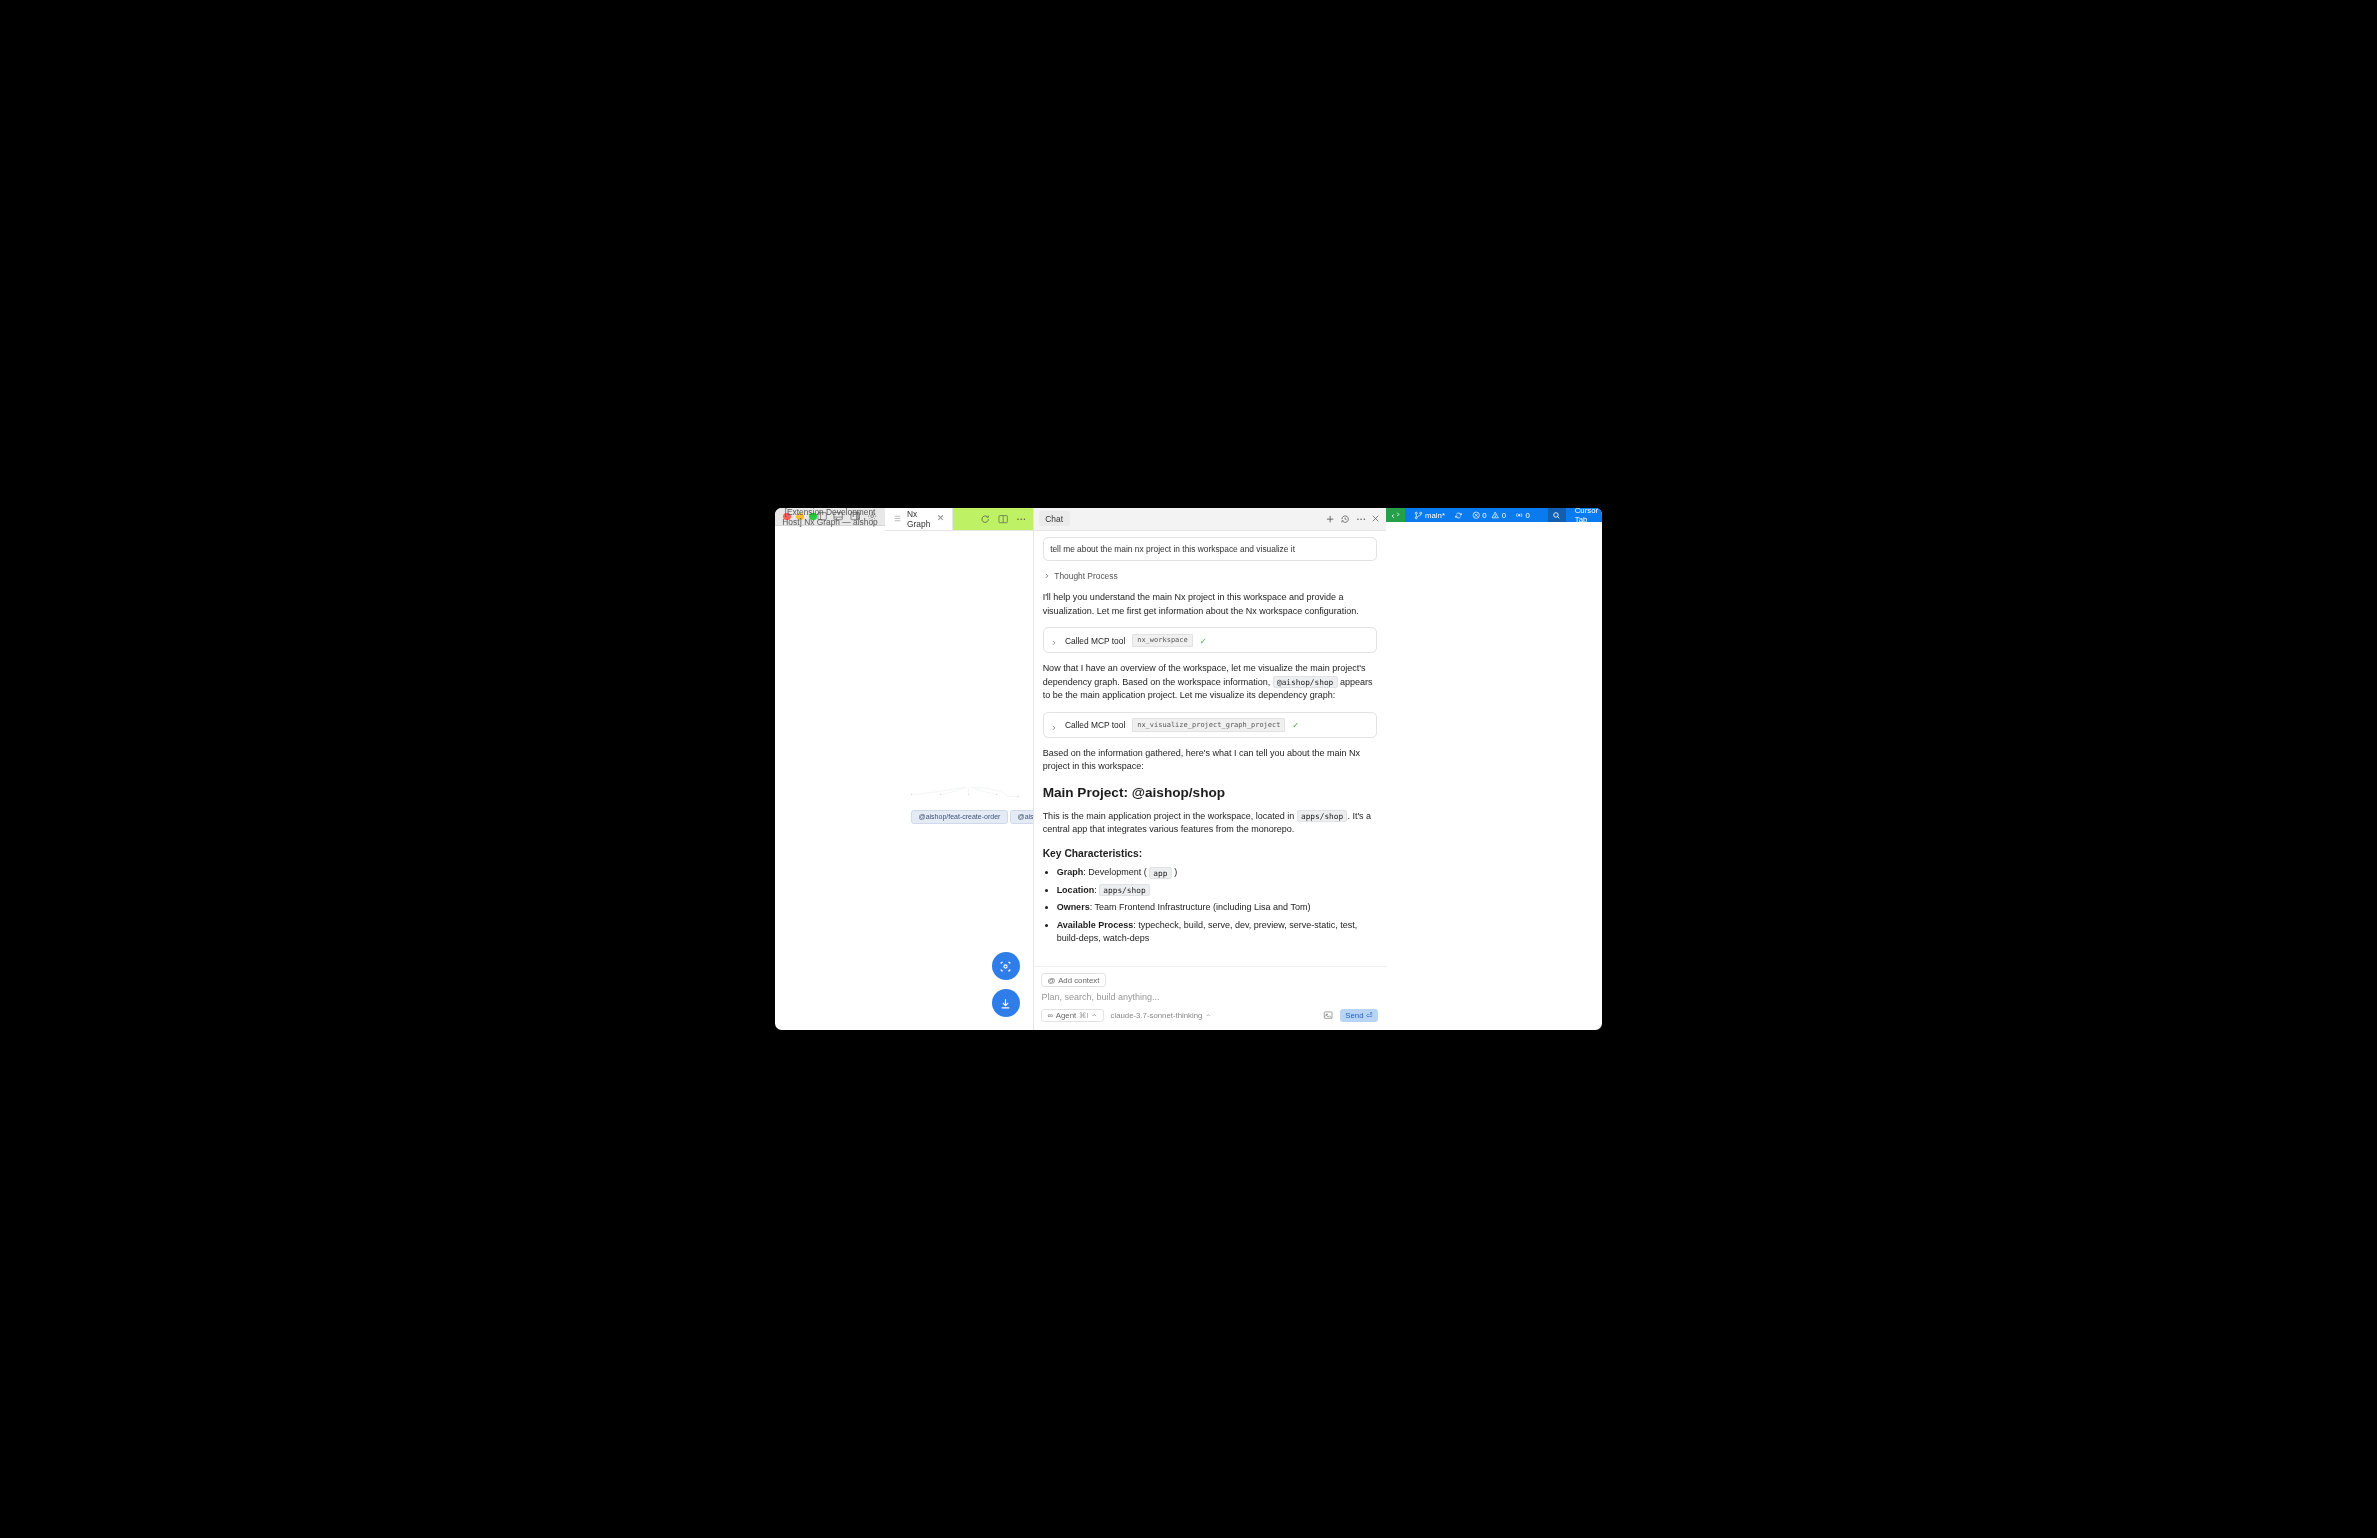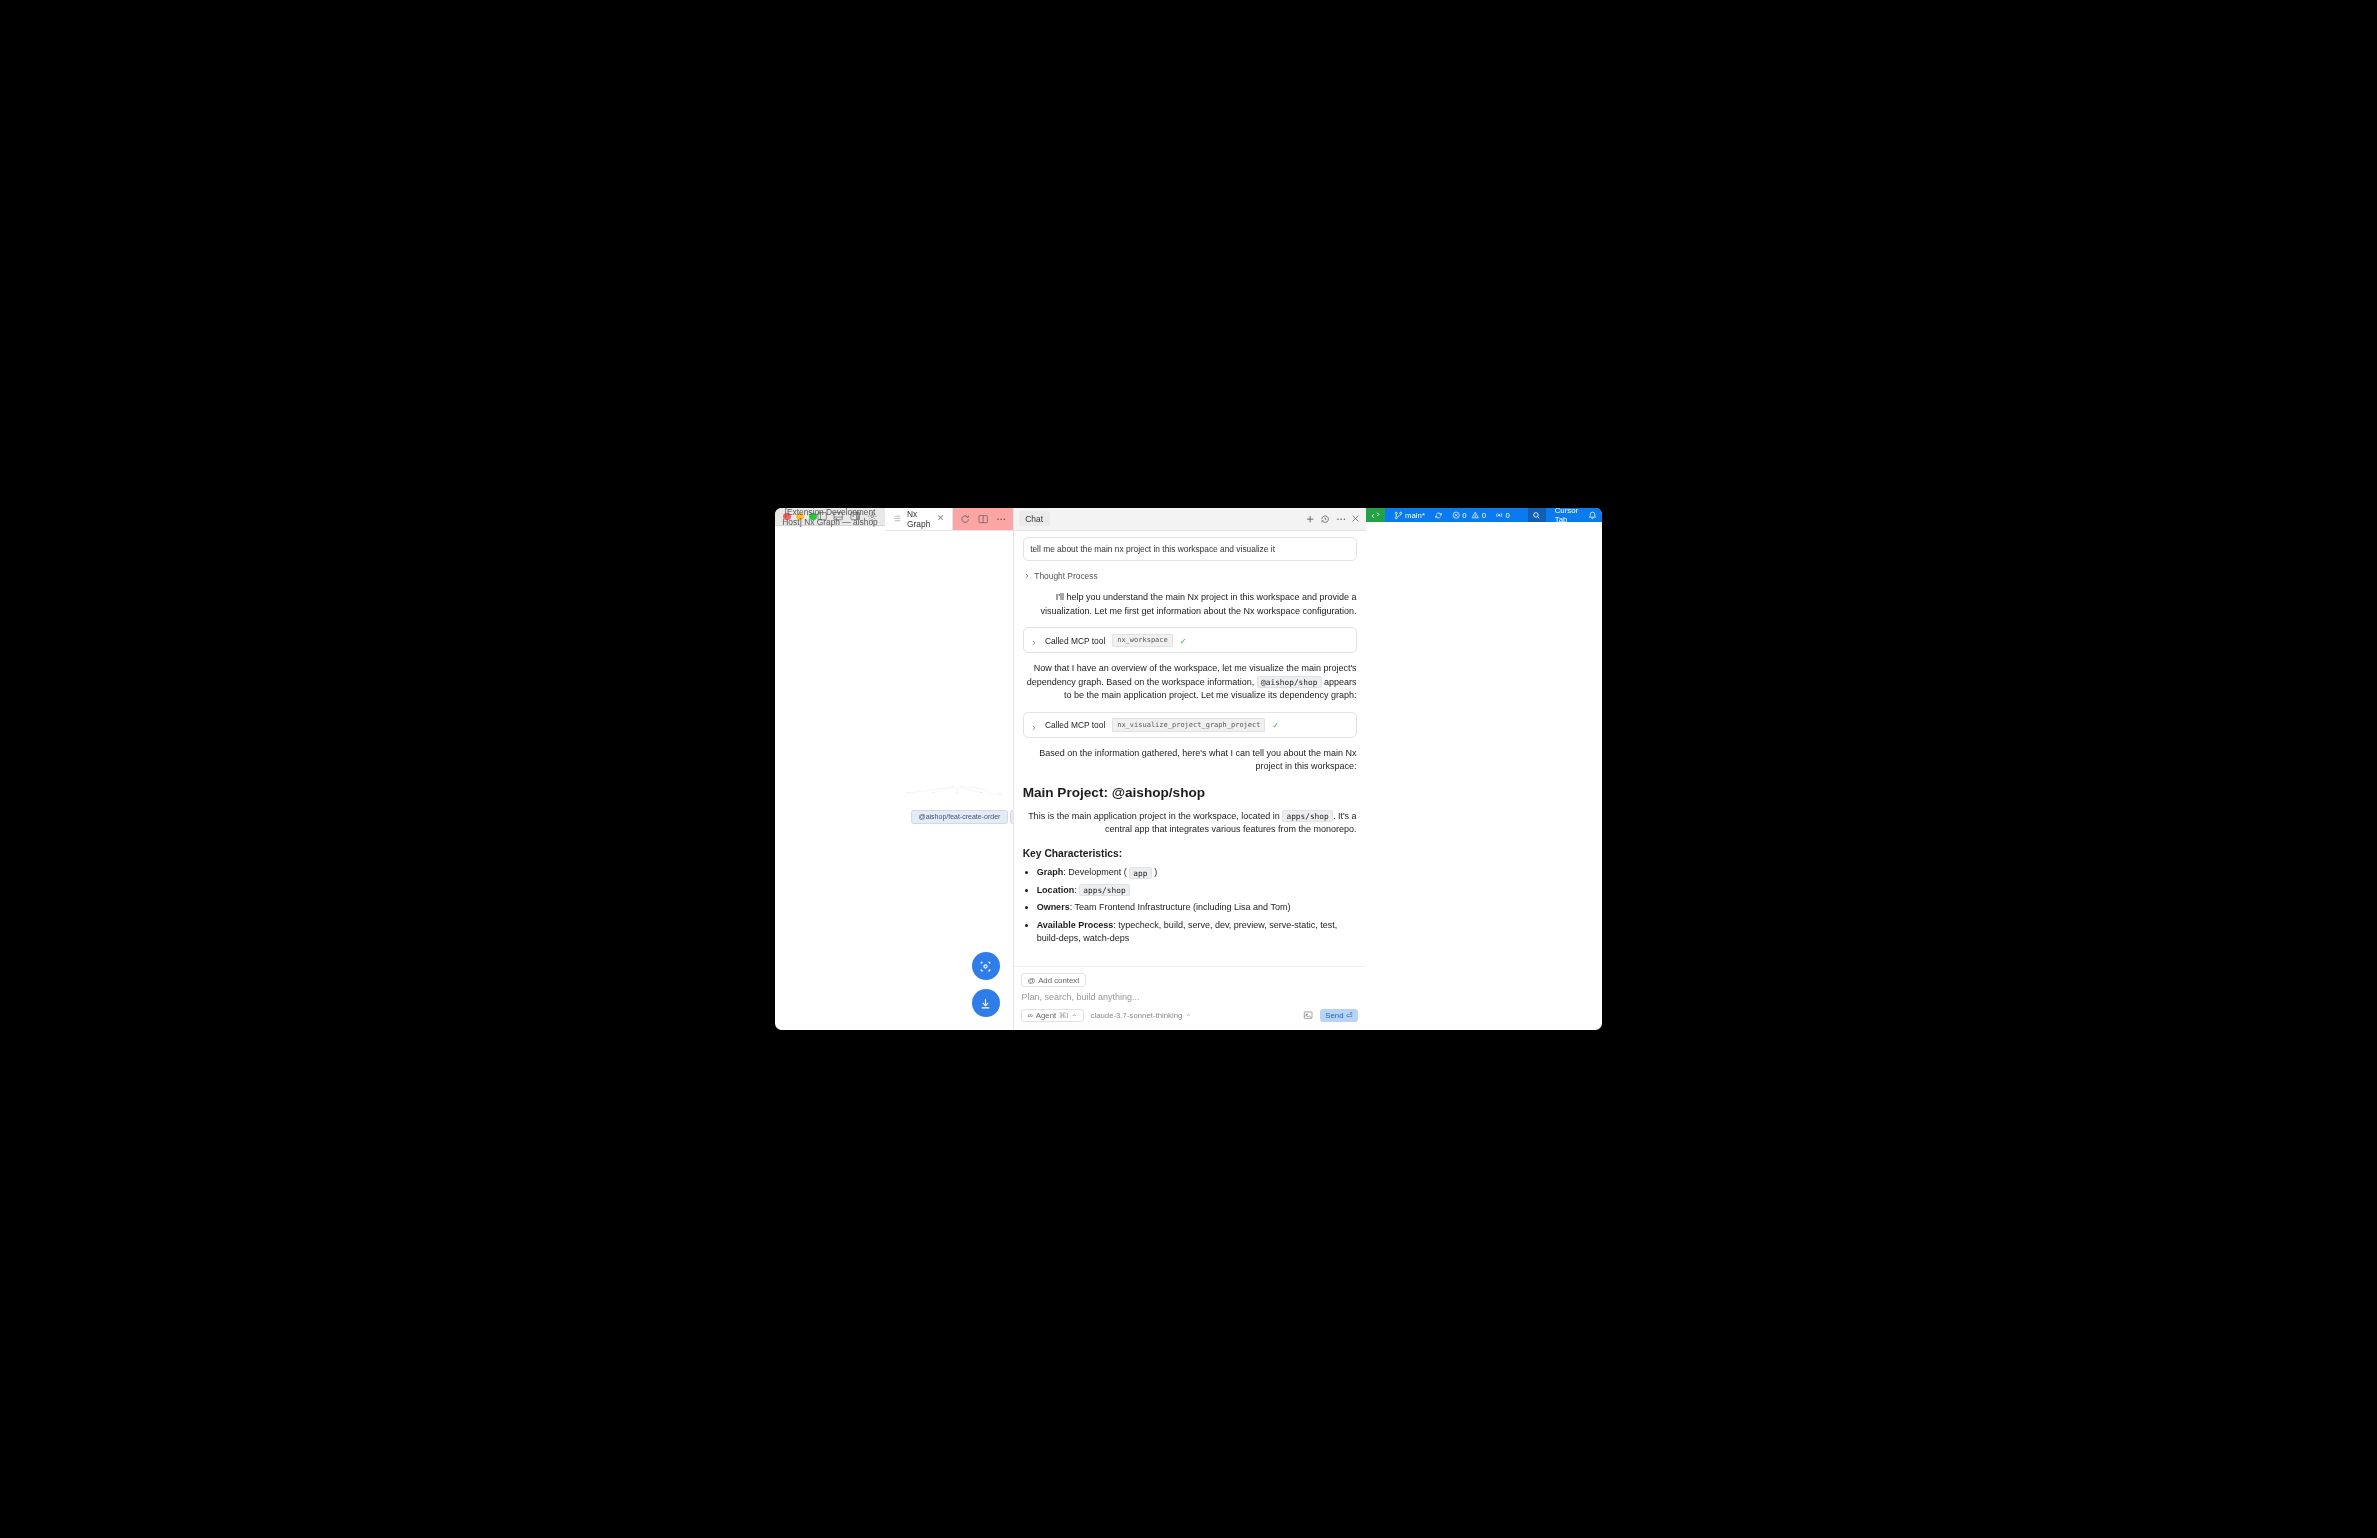--- a/index.html
+++ b/index.html
@@ -36,21 +36,21 @@
 .tl.red { background:#ff5f56; }
 .tl.yel { background:#ffbd2e; }
 .tl.grn { background:#27c93f; }
 .title-center { position:absolute; left:0; right:0; text-align:center; color:#555; font-size:8.4px; pointer-events:none; }
 .title-actions { margin-left:auto; display:flex; gap:6.5px; color:#555; }
 .icon { width:10.3px; height:10.3px; display:inline-flex; align-items:center; justify-content:center; }
 svg { display:block; }
 
 .workbench { flex:1; display:flex; min-height:0; }
 .editor-area { flex:1; display:flex; flex-direction:column; min-width:0; border-right:0.6px solid #e5e5e5; }
-.tabbar { height:22.6px; background:#fca5a5; display:flex; align-items:stretch; border-bottom:0.6px solid #e5e5e5; }
+.tabbar { height:22.6px; background:#bef264; display:flex; align-items:stretch; border-bottom:0.6px solid #e5e5e5;gap:20px; }
 .tab { display:flex; align-items:center; gap:5.2px; padding:0 7.8px; background:#fff; border-right:0.6px solid #e5e5e5; color:#333; font-size:8.4px; }
 .tab .close { color:#888; font-size:9px; line-height:1; }
 .tab-actions { margin-left:auto; display:flex; align-items:center; gap:7.8px; padding:0 6.5px; color:#555; }
 
 .graph-canvas { flex:1; position:relative; overflow:hidden; background:#fff; }
 .node { position:absolute; padding:2.6px 6.5px; border-radius:2.6px; font-size:7px; white-space:nowrap; }
 .node.primary { background:#3478f6; color:#fff; }
 .node.secondary { background:#e5ebf5; color:#3d5278; border:0.6px solid #d0d9ea; }
 
 .fab-stack { position:absolute; right:13px; bottom:13px; display:flex; flex-direction:column; gap:9px; }
@@ -59,21 +59,21 @@
 .chat-panel { width:352px; display:flex; flex-direction:column; background:#fff; }
 .chat-tabbar { height:22.6px; background:#f3f3f3; display:flex; align-items:center; padding:0 5.2px; gap:5.2px; border-bottom:0.6px solid #e5e5e5; }
 .chat-tab { background:#ebebeb; padding:2.6px 6.5px; border-radius:2.6px; font-size:8.4px; color:#333; }
 .chat-tabbar .spacer { flex:1; }
 .chat-tabbar .act { color:#555; display:flex; align-items:center; }
 
 .chat-body { flex:1; overflow-y:auto; padding:6.5px 9px 0; color:#1c1c1c; line-height:1.5; }
 .user-msg { border:0.6px solid #e2e2e2; border-radius:5.2px; padding:4.5px 6.5px; font-size:8.4px; color:#333; margin-bottom:9px; }
 .thought-row { display:flex; align-items:center; gap:3.9px; color:#555; font-size:8.4px; margin:3.9px 0 9px; }
 .chev { width:7.8px; height:7.8px; }
-.para { font-size:9px; margin:0 0 9px;text-align:right; }
+.para { font-size:9px; margin:0 0 9px; }
 code, .mono { font-family: ui-monospace, Menlo, monospace; font-size:7.8px; background:#eceef0; border:0.6px solid #e0e2e5; padding:0.6px 3.2px; border-radius:2.6px; }
 .tool-box { border:0.6px solid #e2e2e2; border-radius:5.2px; padding:5.2px 6.5px; margin:0 0 9px; display:flex; align-items:flex-end; gap:7px; font-size:8.4px; }
 .tool-name { font-family:ui-monospace,Menlo,monospace; font-size:7px; background:#f0f0f0; border:0.6px solid #e2e2e2; padding:0.6px 3.9px; border-radius:1px; color:#555; }
 .check { color:#4caf50; font-size:8.4px; }
 h2 { font-size:13.6px; font-weight:700; margin:3.9px 0 6.5px; }
 h3 { font-size:10.3px; font-weight:700; margin:6.5px 0 5.2px; }
 ul { padding-left:14px; margin-bottom:5.2px; }
 li { font-size:9px; margin-bottom:3.9px; }
 
 .chat-input-area { padding:6.5px 7.8px 7.8px; border-top:0.6px solid #efefef; }

